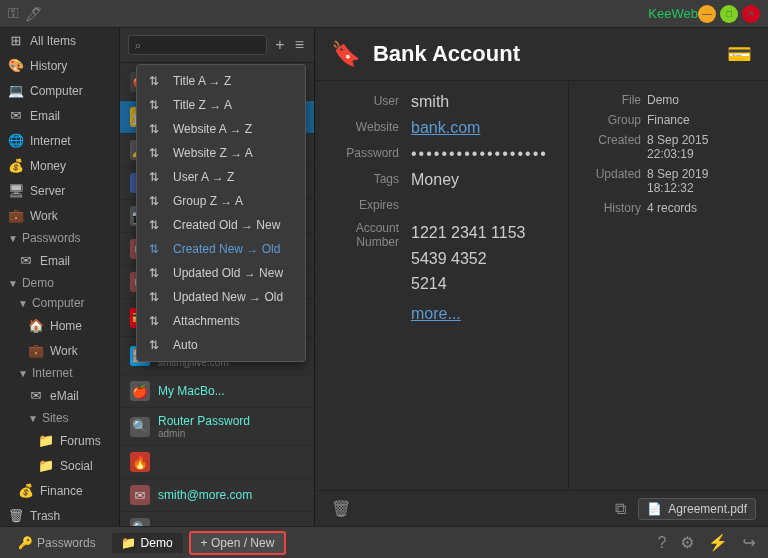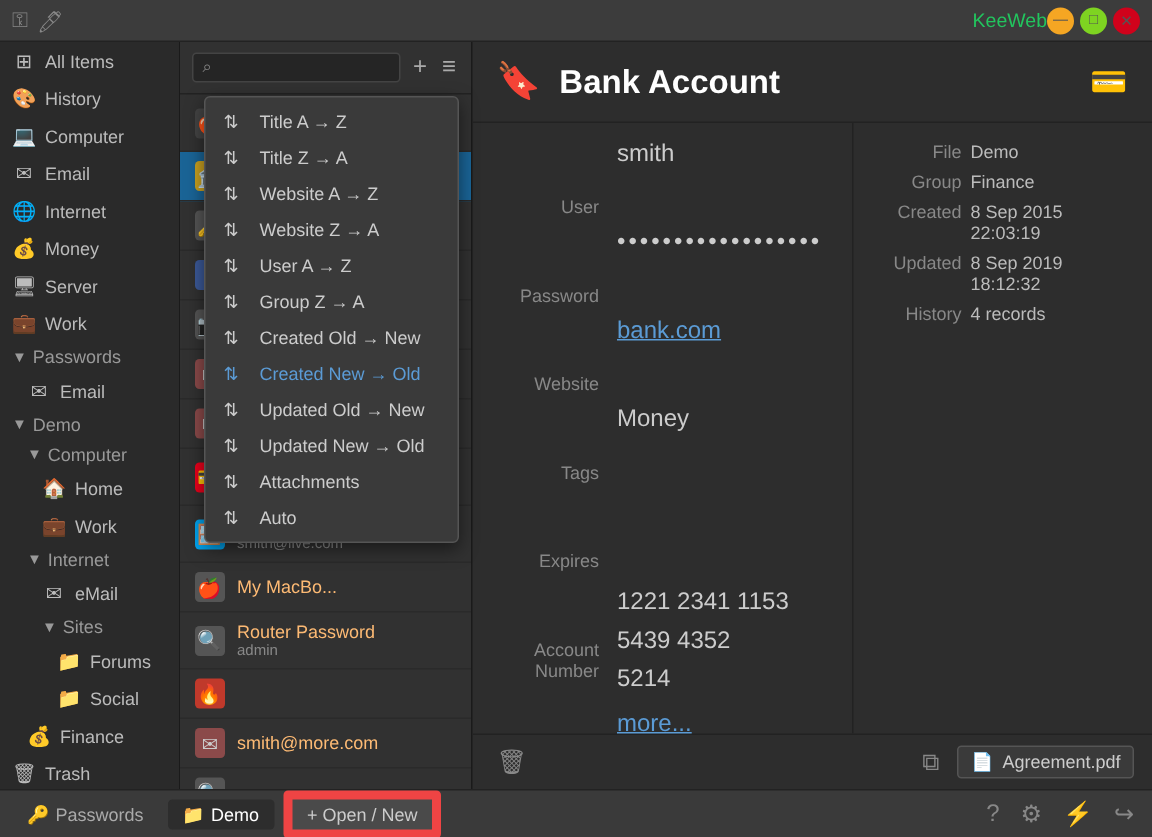--- a/index.html
+++ b/index.html
@@ -139,21 +139,21 @@
     .list-item-icon {
       width: 20px; height: 20px;
       border-radius: 3px;
       display: flex; align-items: center; justify-content: center;
       font-size: 13px;
       flex-shrink: 0;
     }
     .list-item-text { overflow: hidden; }
     .list-item-title {
       font-size: 12px;
-      color: #fdba74;
+      color: #5eead4;
       white-space: nowrap;
       overflow: hidden;
       text-overflow: ellipsis;
     }
     .list-item-subtitle {
       font-size: 10px;
       color: #888;
       white-space: nowrap;
       overflow: hidden;
       text-overflow: ellipsis;
@@ -231,21 +231,20 @@
       margin-bottom: 8px;
     }
     .field-label {
       width: 80px;
       font-size: 12px;
       color: #888;
       flex-shrink: 0;
       padding-top: 1px;
       text-align: right;
       padding-right: 12px;
-      margin-top: 36px;
     }
     .field-value {
       font-size: 16px;
       color: #ccc;
     }
     .field-value.link { color: #5b9bd5; text-decoration: underline; cursor: pointer; }
     .field-value.password { color: #ccc; letter-spacing: 2px; }
     .field-value.account { line-height: 1.6; }
 
     .detail-meta {
@@ -320,21 +319,21 @@
       color: #888;
       cursor: pointer;
       font-size: 16px;
       padding: 2px 4px;
     }
     .bb-open-btn {
       display: flex; align-items: center; gap: 4px;
       padding: 3px 10px;
       border-radius: 3px;
       background: #4a4a4a;
-      border: 6px solid #ef4444;
+      border: 2px solid #ef4444;
       color: #ccc;
       font-size: 12px;
       cursor: pointer;
     }
   </style>
 </head>
 <body>
 
 <div class="title-bar">
   <div class="title-bar-left">
@@ -619,26 +618,26 @@
     </div>
 
     <div class="detail-body">
       <div class="detail-fields">
 
         <div class="field-row">
           <span class="field-label">User</span>
           <span class="field-value">smith</span>
         </div>
         <div class="field-row">
+          <span class="field-label">Website</span>
+          <span class="field-value link">bank.com</span>
+        </div>
+        <div class="field-row">
           <span class="field-label">Password</span>
           <span class="field-value password">••••••••••••••••••</span>
-        </div>
-        <div class="field-row">
-          <span class="field-label">Website</span>
-          <span class="field-value link">bank.com</span>
         </div>
         <div class="field-row">
           <span class="field-label">Tags</span>
           <span class="field-value">Money</span>
         </div>
         <div class="field-row">
           <span class="field-label">Expires</span>
           <span class="field-value"></span>
         </div>
         <div class="field-row">

